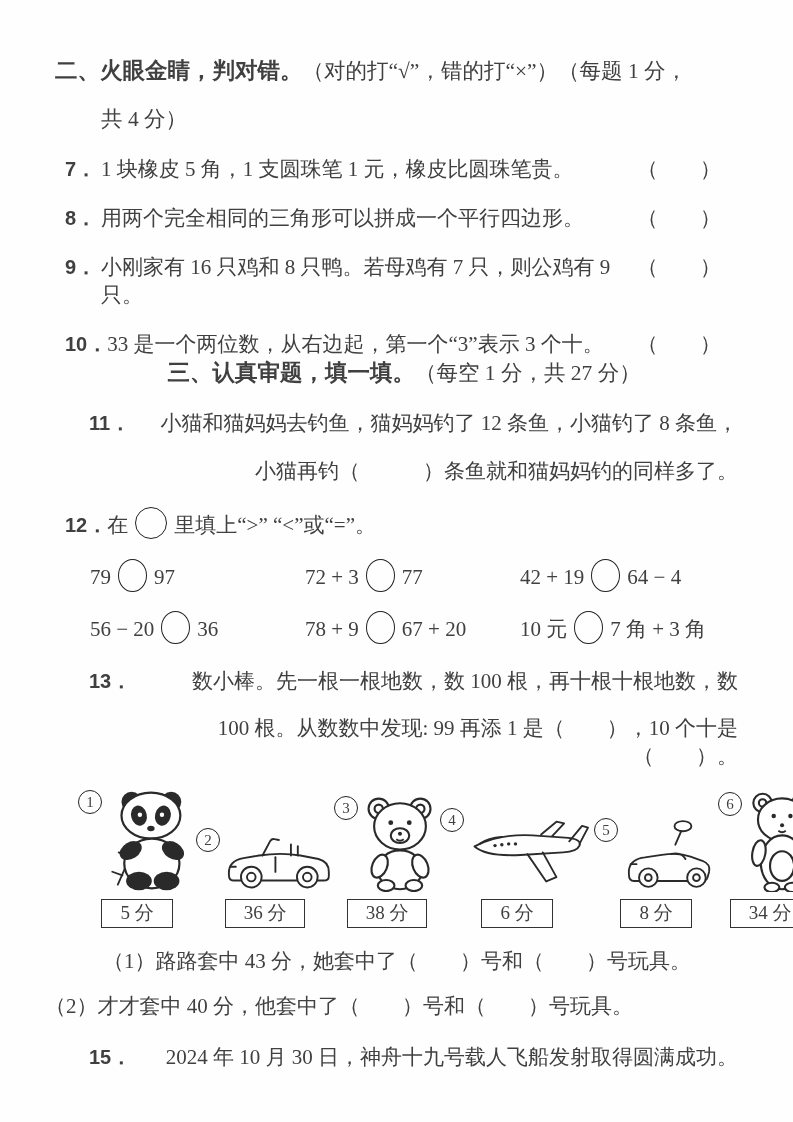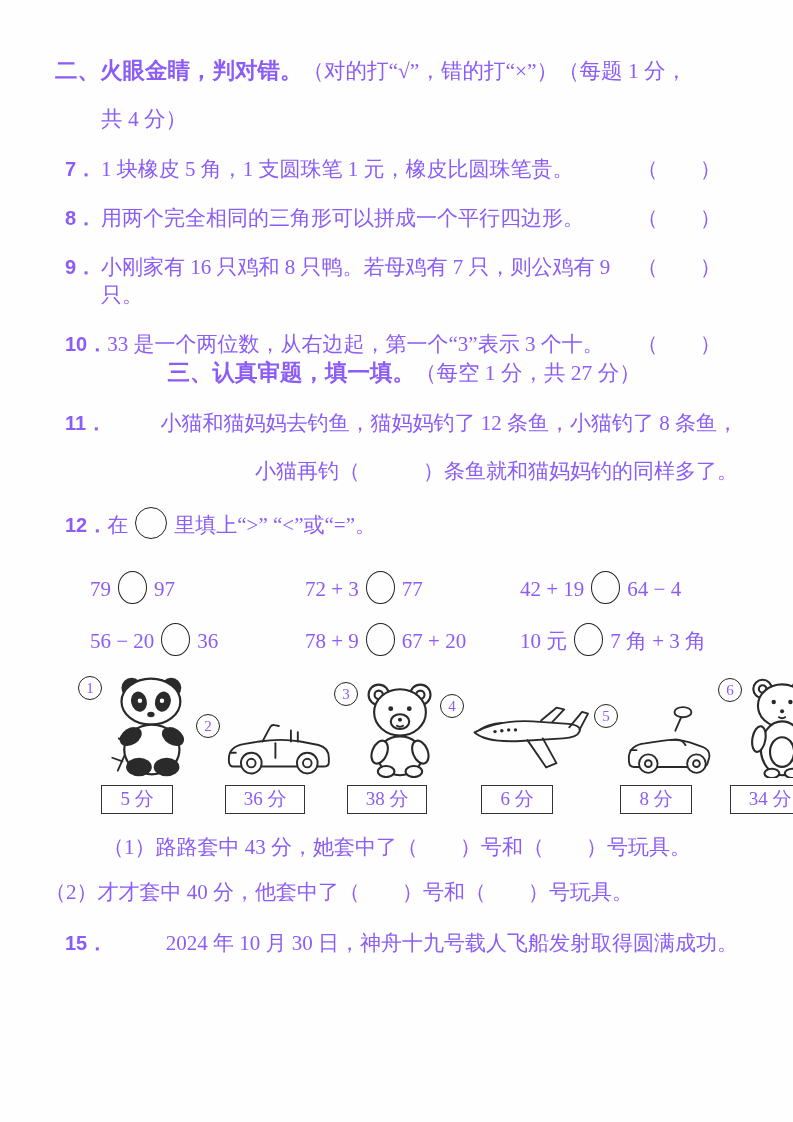--- a/index.html
+++ b/index.html
@@ -1,20 +1,20 @@
 <!DOCTYPE html>
 <html><head>
 <meta charset="utf-8">
 <style>
   html,body{margin:0;padding:0;background:#ffffff;}
   .page{
     position:relative;
     width:793px;height:1122px;
     background:#fefefe;
-    color:#8b5cf6;
+    color:#404040;
     font-family:"Liberation Serif","DejaVu Serif",serif;
     font-size:21px;
     line-height:1.3;
     overflow:hidden;
     box-sizing:border-box;
     padding-top:56px;
   }
   .sec-head{margin:0 40px 0 55px;}
   .sec-bold{
     font-family:"Liberation Sans","DejaVu Sans",sans-serif;
@@ -28,41 +28,41 @@
     margin:22px 72px 0 65px;
   }
   .qnum{
     flex:none;min-width:36px;
     font-family:"Liberation Sans","DejaVu Sans",sans-serif;
     font-weight:700;font-size:20px;
   }
   .qtext{flex:1;}
   .qblank{flex:none;margin-left:10px;white-space:pre;}
 
-  .qmulti{display:flex;align-items:flex-start;margin:22px 55px 0 65px;}
+  .qmulti{display:flex;align-items:flex-start;margin:22px 55px 0 89px;}
   .qlines{flex:1;text-align:right;}
   .qlines .ln{margin-top:0;}
   .qlines .ln + .ln{margin-top:20px;}
   .indent-deep{margin-left:44px;}
 
   .circle-blank{
     display:inline-block;
     width:27px;height:31px;
     border:1.7px solid #222;
     border-radius:50%;
     vertical-align:-8px;
     margin:0 7px;
     background:transparent;
   }
   .intro-circle{width:30px;height:30px;vertical-align:-7px;}
 
   .cmp-grid{
     display:grid;
     grid-template-columns:215px 215px auto;
-    margin:32px 0 0 90px;
+    margin:20px 0 0 90px;
     row-gap:19px;
   }
   .cmp-cell{white-space:nowrap;}
 
   .toys{
     display:flex;
     justify-content:space-between;
     align-items:flex-end;
     margin:18px 58px 0 78px;
   }
@@ -143,20 +143,27 @@
 
   <div class="cmp-grid">
     <span class="cmp-cell"><span>79</span><span class="circle-blank"></span><span>97</span></span>
     <span class="cmp-cell"><span>72 + 3</span><span class="circle-blank"></span><span>77</span></span>
     <span class="cmp-cell"><span>42 + 19</span><span class="circle-blank"></span><span>64 − 4</span></span>
     <span class="cmp-cell"><span>56 − 20</span><span class="circle-blank"></span><span>36</span></span>
     <span class="cmp-cell"><span>78 + 9</span><span class="circle-blank"></span><span>67 + 20</span></span>
     <span class="cmp-cell"><span>10 元</span><span class="circle-blank"></span><span>7 角 + 3 角</span></span>
   </div>
 
+  <div class="qmulti" style="margin-top:24px;">
+    <span class="qnum">13．</span>
+    <div class="qlines">
+      <div class="ln">数小棒。先一根一根地数，数 100 根，再十根十根地数，数</div>
+      <div class="ln">100 根。从数数中发现: 99 再添 1 是（　　），10 个十是（　　）。</div>
+    </div>
+  </div>
 
 
   <div class="toys">
 
     <div class="toy">
       <div class="toy-top">
         <span class="badge">1</span>
         <svg width="92" height="104" viewBox="0 0 100 113">
           <g stroke="#2a2a2a" stroke-width="2" fill="none" stroke-linecap="round">
             <path d="M34 62 L15 105"></path>

